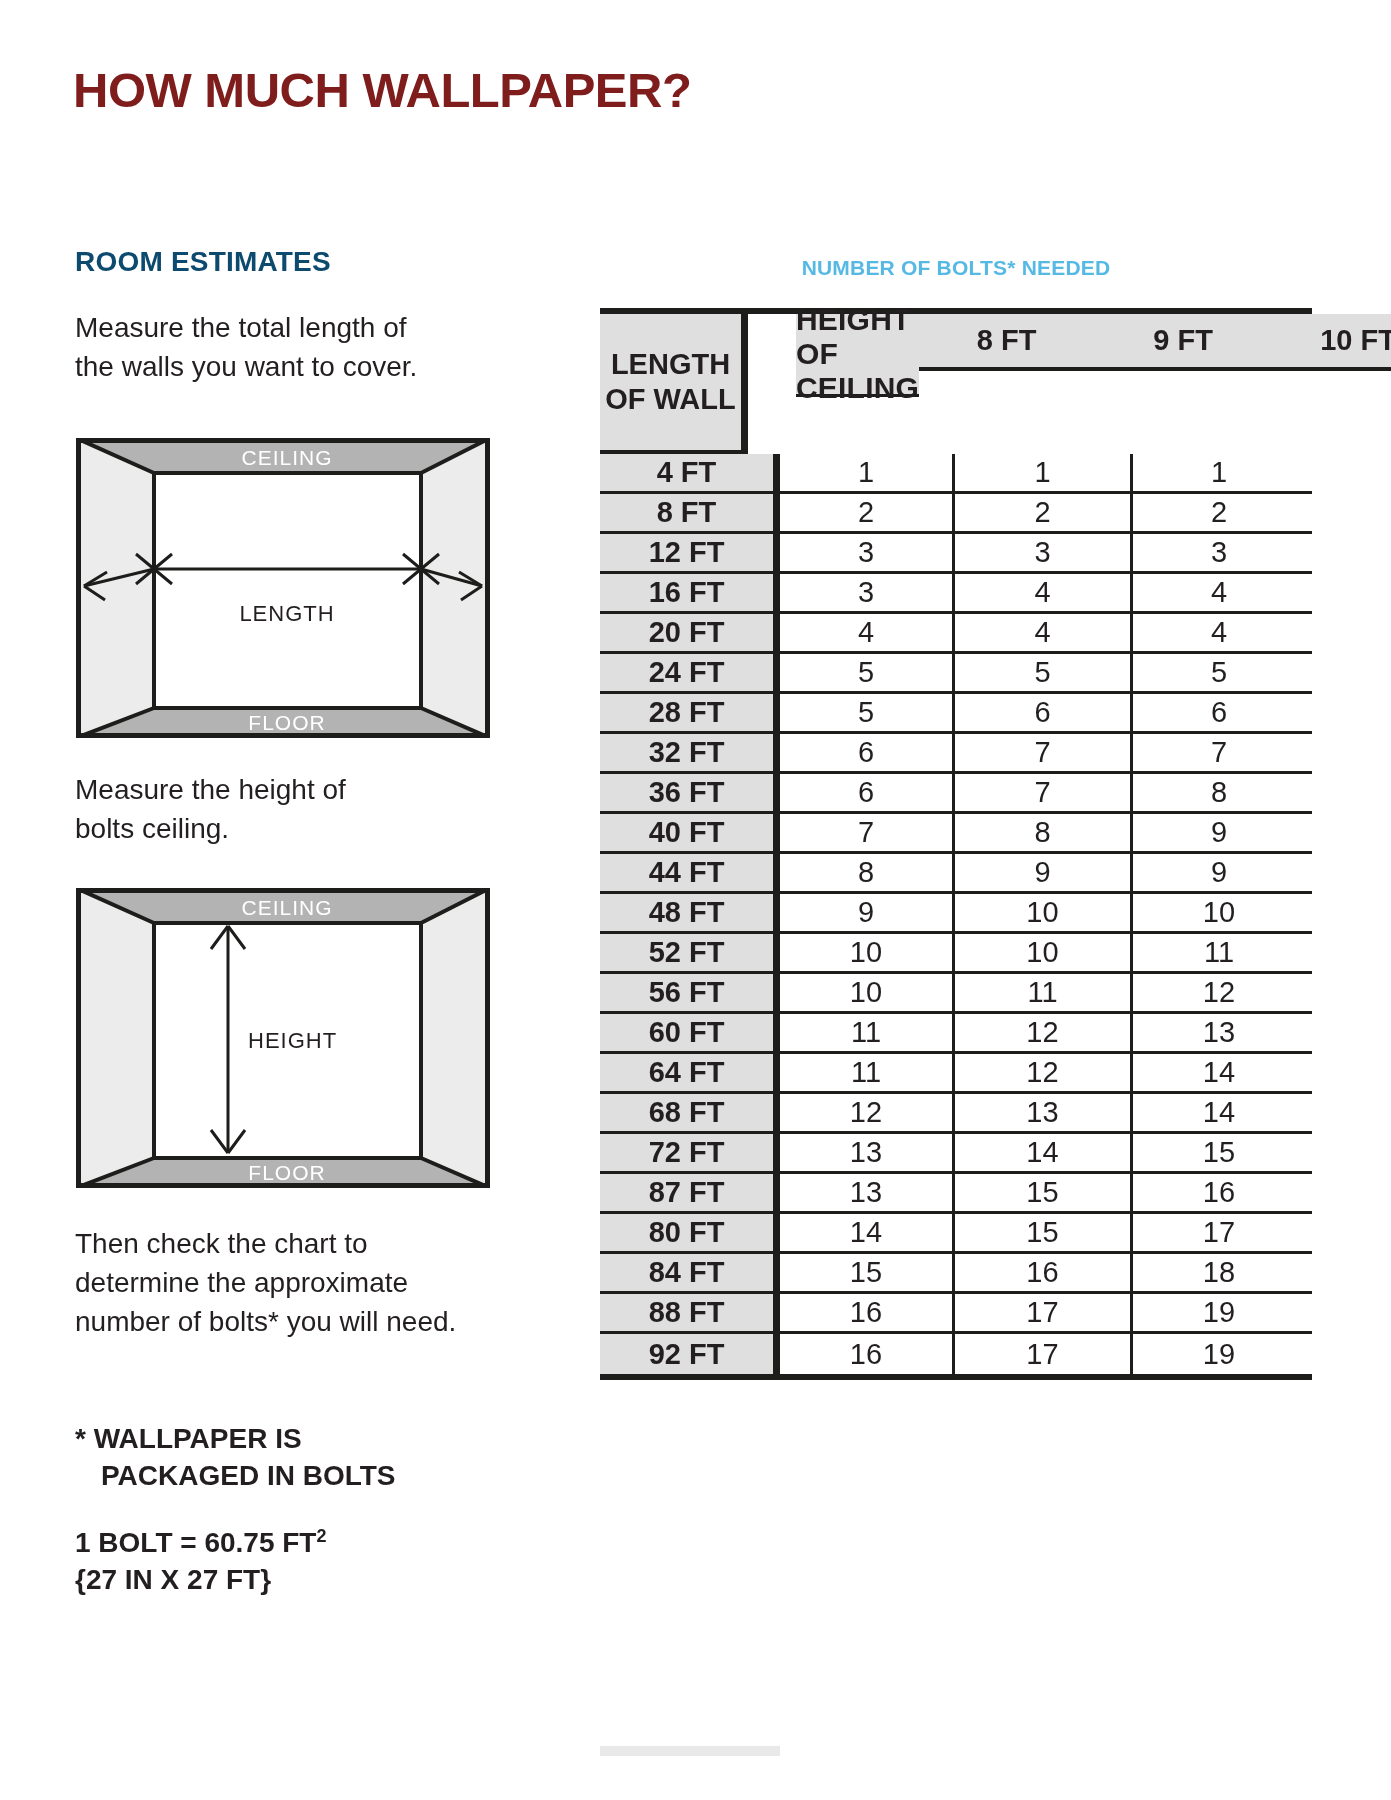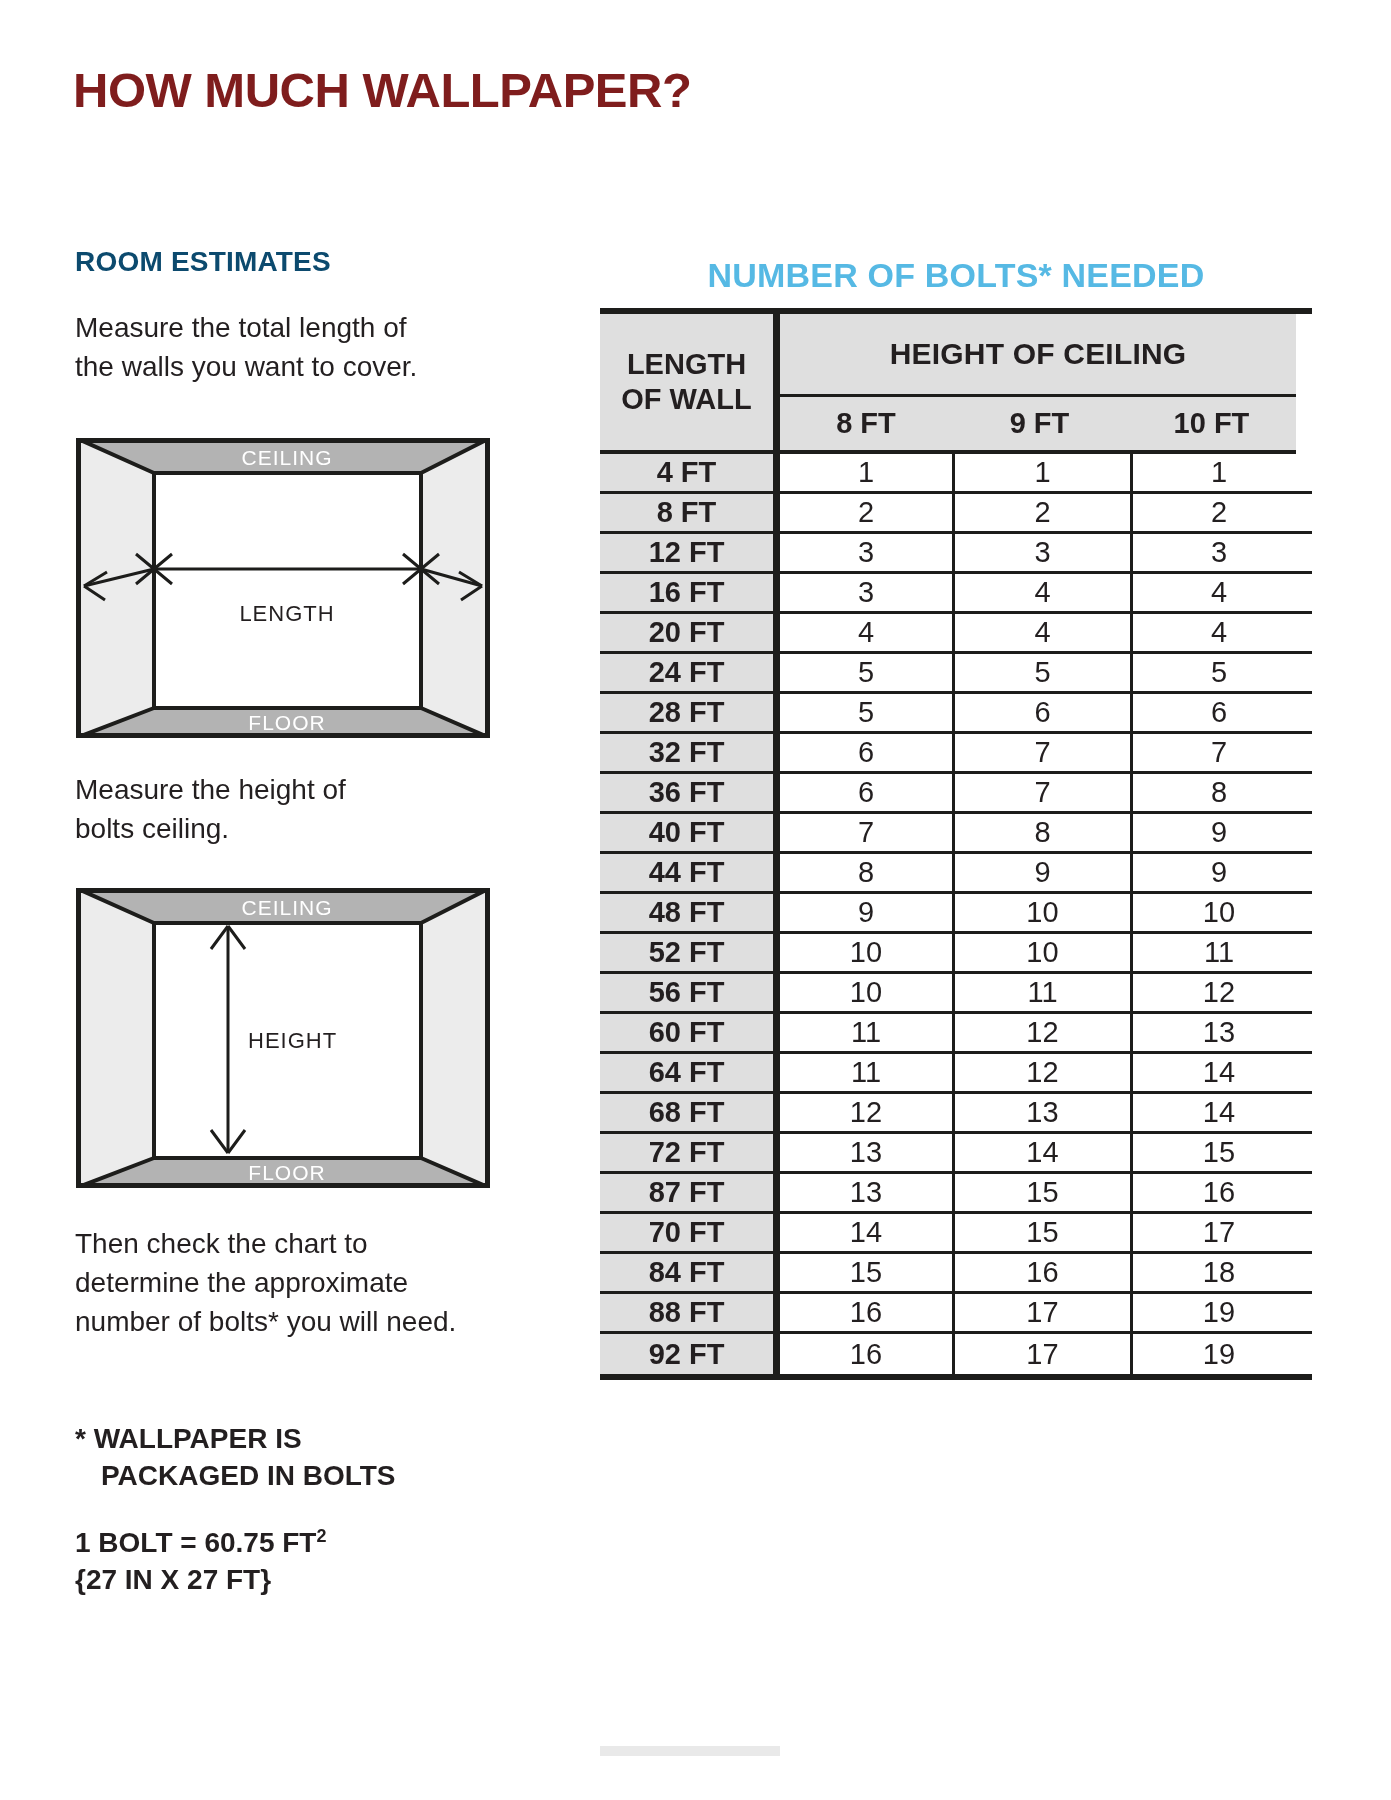--- a/index.html
+++ b/index.html
@@ -27,36 +27,36 @@
   .footnote .indent { padding-left:26px; }
   .bolt-info { left:75px; top:1518px; font-size:28px; font-weight:bold; line-height:37px; }
   .bolt-info sup { font-size:18px; }
 
   .diagram-1 { left:76px; top:438px; }
   .diagram-2 { left:76px; top:888px; }
   svg text { font-family:"Liberation Sans", sans-serif; }
 
   .table-heading {
     left:600px; top:256px; width:712px; text-align:center;
-    font-size:34px; font-weight:bold; color:#56B9E4; letter-spacing:0.2px;
+    font-size:21px; font-weight:bold; color:#56B9E4; letter-spacing:0.2px;
   }
 
   .bolts-table {
     left:600px; top:308px; width:712px;
     border-top:6px solid #1D1D1B; border-bottom:6px solid #1D1D1B;
   }
   .thead { display:flex; }
   .len-cell {
     width:180px; height:140px; box-sizing:border-box;
     border-right:7px solid #1D1D1B; border-bottom:4px solid #1D1D1B;
     background:#DFDFDF; display:flex; flex-direction:column;
     justify-content:center; align-items:center;
     font-weight:bold; font-size:29px; line-height:35px;
   }
-  .head-right { width:516px; display:flex; flex-direction:column; }
+  .head-right { width:516px; display:flex; flex-direction:row;padding-left:48px; }
   .group-cell {
     height:83px; box-sizing:border-box; border-bottom:3px solid #1D1D1B;
     background:#DFDFDF; display:flex; align-items:center; justify-content:center;
     font-weight:bold; font-size:30px; letter-spacing:0.2px;
   }
   .sub-row { height:57px; box-sizing:border-box; border-bottom:4px solid #1D1D1B;
     background:#DFDFDF; display:flex; }
   .sub-cell { display:flex; align-items:center; justify-content:center;
     font-weight:bold; font-size:29px; }
   .sub-0 { width:175px; } .sub-1 { width:178px; } .sub-2 { width:172px; }
@@ -281,21 +281,21 @@
         <div class="tval tval-1">14</div>
         <div class="tval tval-2">15</div>
       </div>
       <div class="trow">
         <div class="tlabel">87 FT</div>
         <div class="tval tval-0">13</div>
         <div class="tval tval-1">15</div>
         <div class="tval tval-2">16</div>
       </div>
       <div class="trow">
-        <div class="tlabel">70 FT</div>
+        <div class="tlabel">80 FT</div>
         <div class="tval tval-0">14</div>
         <div class="tval tval-1">15</div>
         <div class="tval tval-2">17</div>
       </div>
       <div class="trow">
         <div class="tlabel">84 FT</div>
         <div class="tval tval-0">15</div>
         <div class="tval tval-1">16</div>
         <div class="tval tval-2">18</div>
       </div>

